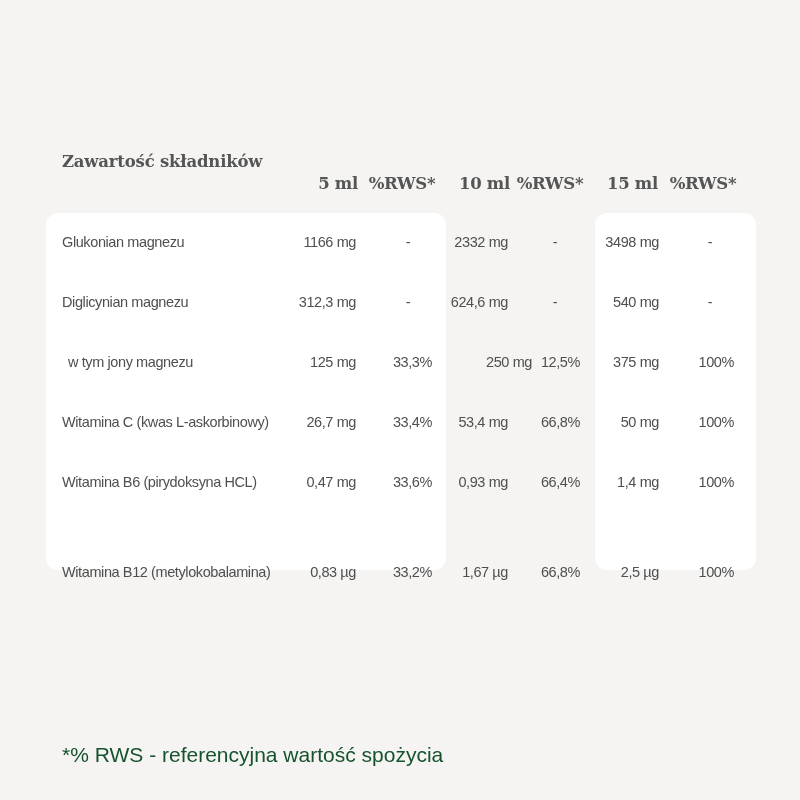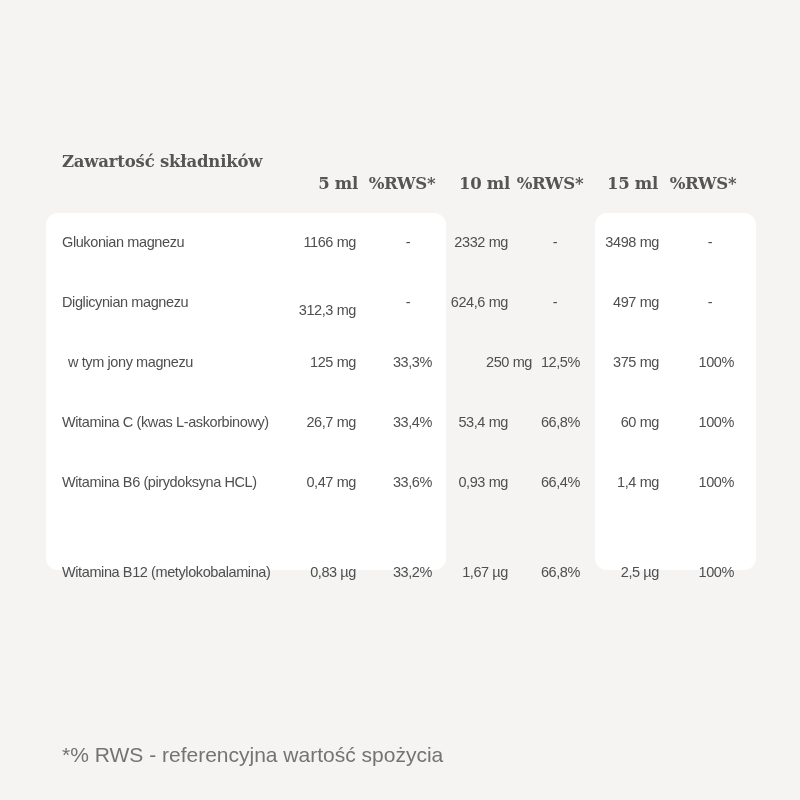--- a/index.html
+++ b/index.html
@@ -40,21 +40,21 @@
     position: absolute; top: 0;
     font-size: 14.5px; line-height: 24px;
     color: #4f4f4f; white-space: nowrap;
     letter-spacing: -0.4px;
   }
   .name { left: 62px; }
   .r { text-align: right; }
   .c { text-align: center; }
   .footnote {
     position: absolute; left: 62px; top: 740px;
-    font-size: 21px; line-height: 30px; color: #737373;
+    font-size: 21px; line-height: 30px; color: #14532d;
     white-space: nowrap;
   }
 </style>
 </head>
 <body>
 
 <div class="card" id="card-left"></div>
 <div class="card" id="card-right"></div>
 
 <div class="hdr-title">
@@ -73,43 +73,43 @@
     <span class="cell name">Glukonian magnezu</span>
     <span class="cell r" style="left:276px; width:80px;">1166 mg</span>
     <span class="cell c" style="left:378px; width:60px;">-</span>
     <span class="cell r" style="left:428px; width:80px;">2332 mg</span>
     <span class="cell c" style="left:525px; width:60px;">-</span>
     <span class="cell r" style="left:579px; width:80px;">3498 mg</span>
     <span class="cell c" style="left:680px; width:60px;">-</span>
   </div>
   <div class="row" style="top:290px;">
     <span class="cell name">Diglicynian magnezu</span>
-    <span class="cell r" style="left:276px; width:80px;margin-top:8px;">312,3 mg</span>
+    <span class="cell r" style="left:276px; width:80px;">312,3 mg</span>
     <span class="cell c" style="left:378px; width:60px;">-</span>
     <span class="cell r" style="left:428px; width:80px;">624,6 mg</span>
     <span class="cell c" style="left:525px; width:60px;">-</span>
-    <span class="cell r" style="left:579px; width:80px;">497 mg</span>
+    <span class="cell r" style="left:579px; width:80px;">540 mg</span>
     <span class="cell c" style="left:680px; width:60px;">-</span>
   </div>
   <div class="row" style="top:350px;">
     <span class="cell name" style="left:68px;"> w tym jony magnezu</span>
     <span class="cell r" style="left:276px; width:80px;">125 mg</span>
     <span class="cell r" style="left:372px; width:60px;">33,3%</span>
     <span class="cell r" style="left:452px; width:80px;">250 mg</span>
     <span class="cell r" style="left:520px; width:60px;">12,5%</span>
     <span class="cell r" style="left:579px; width:80px;">375 mg</span>
     <span class="cell r" style="left:674px; width:60px;">100%</span>
   </div>
   <div class="row" style="top:410px;">
     <span class="cell name">Witamina C (kwas L-askorbinowy)</span>
     <span class="cell r" style="left:276px; width:80px;">26,7 mg</span>
     <span class="cell r" style="left:372px; width:60px;">33,4%</span>
     <span class="cell r" style="left:428px; width:80px;">53,4 mg</span>
     <span class="cell r" style="left:520px; width:60px;">66,8%</span>
-    <span class="cell r" style="left:579px; width:80px;">60 mg</span>
+    <span class="cell r" style="left:579px; width:80px;">50 mg</span>
     <span class="cell r" style="left:674px; width:60px;">100%</span>
   </div>
   <div class="row" style="top:470px;">
     <span class="cell name">Witamina B6 (pirydoksyna HCL)</span>
     <span class="cell r" style="left:276px; width:80px;">0,47 mg</span>
     <span class="cell r" style="left:372px; width:60px;">33,6%</span>
     <span class="cell r" style="left:428px; width:80px;text-align:right;">0,93 mg</span>
     <span class="cell r" style="left:520px; width:60px;">66,4%</span>
     <span class="cell r" style="left:579px; width:80px;">1,4 mg</span>
     <span class="cell r" style="left:674px; width:60px;">100%</span>

